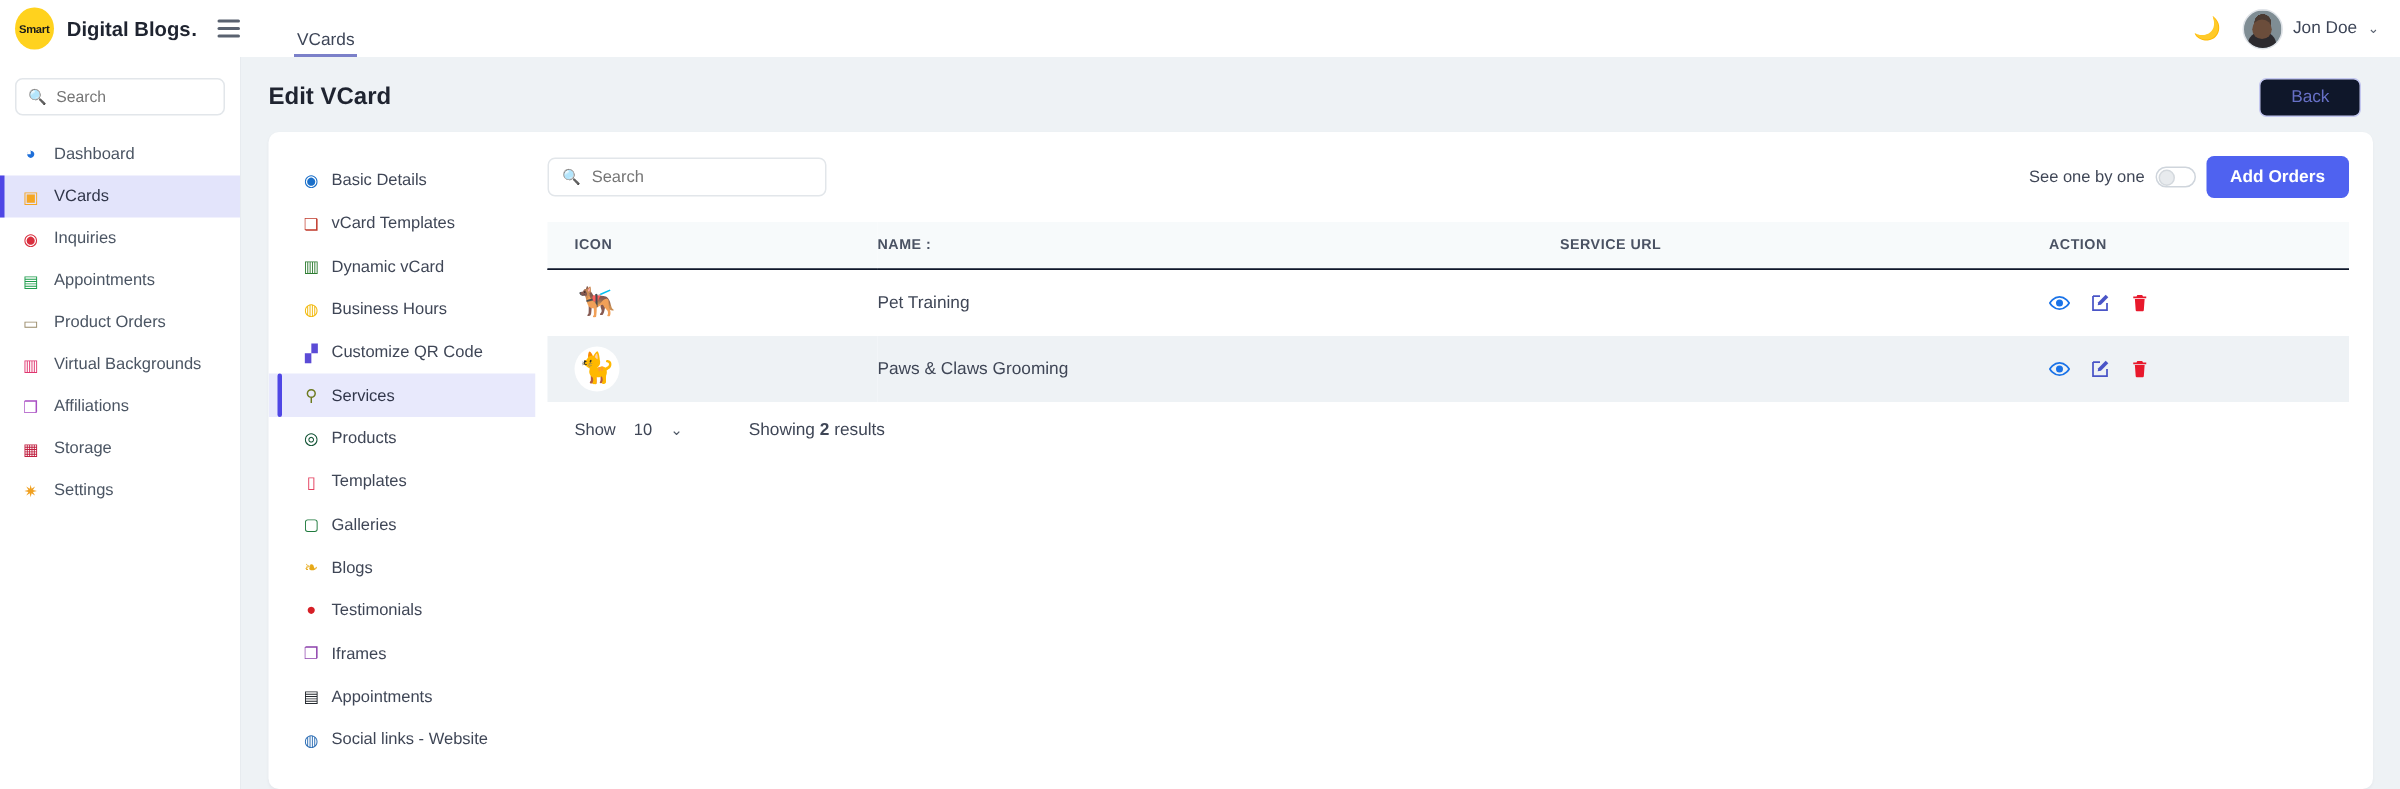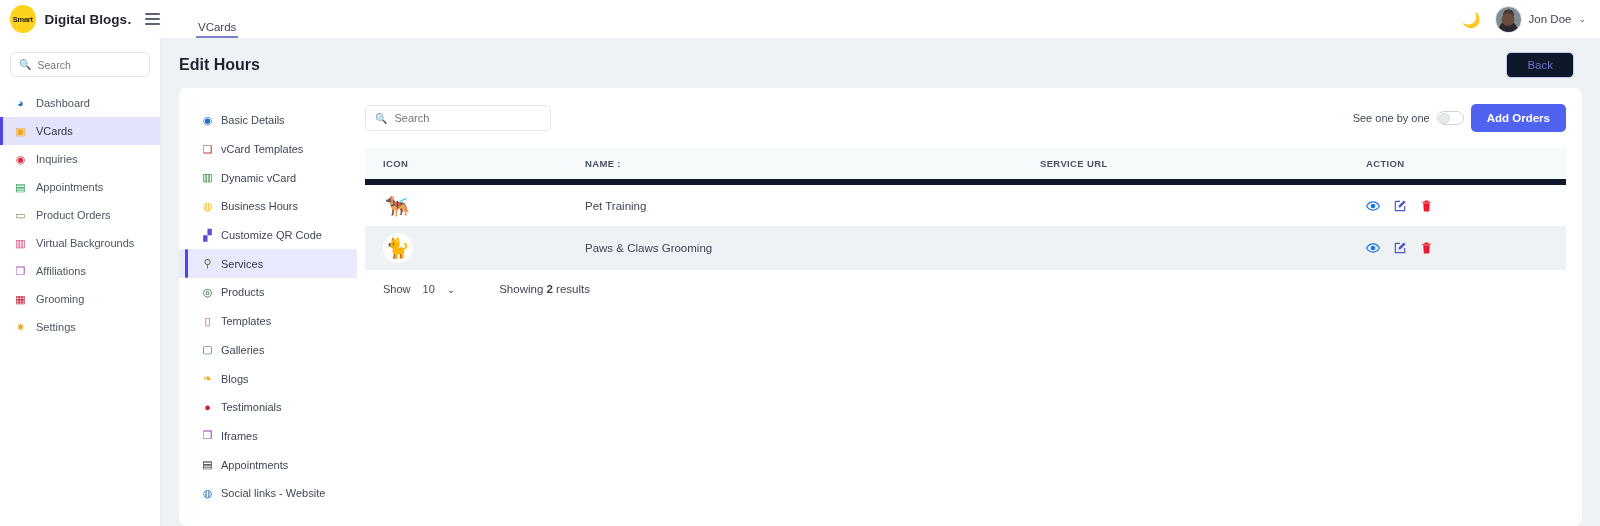--- a/index.html
+++ b/index.html
@@ -175,21 +175,21 @@
     padding: 8px 16px; border-radius: 5px; cursor: pointer;
     font-family: inherit;
   }
 
   table { width: 100%; border-collapse: collapse; table-layout: fixed; }
   thead th {
     background: #f7fafb;
     font-size: 9.5px; letter-spacing: .35px; font-weight: 600;
     color: #4a5263; text-align: left;
     padding: 10px 0 10px 0; text-transform: uppercase;
-    border-bottom: 6px solid #0f172a;
+    border-bottom: 1px solid #0f172a;
   }
   .col-icon { width: 220px; padding-left: 18px !important; }
   .col-name { width: 455px; }
   .col-url  { width: auto; }
   .col-act  { width: 200px; }
   tbody td { font-size: 11.5px; color: #3f4656; padding: 0; height: 44px; vertical-align: middle; }
   tbody tr.striped { background: #eef2f5; }
   tbody td.c-icon { padding-left: 18px; }
   tbody td.c-name { }
   .svc-thumb {
@@ -272,32 +272,32 @@
         <div class="side-item">
           <span class="si" style="color: rgb(224, 54, 111);">▥</span>
           <span>Virtual Backgrounds</span>
         </div>
         <div class="side-item">
           <span class="si" style="color: rgb(169, 79, 196);">❒</span>
           <span>Affiliations</span>
         </div>
         <div class="side-item">
           <span class="si" style="color: rgb(192, 32, 64);">▦</span>
-          <span>Grooming</span>
+          <span>Storage</span>
         </div>
         <div class="side-item">
           <span class="si" style="color: rgb(240, 160, 32);">✷</span>
           <span>Settings</span>
         </div>
       </div>
   </aside>
 
   <main class="main">
     <div class="main-head">
-      <h1 class="page-title">Edit Hours</h1>
+      <h1 class="page-title">Edit VCard</h1>
       <button class="back-btn">Back</button>
     </div>
 
     <section class="card">
 
       <div class="subnav" id="subnav">
           <div class="sub-item">
             <span class="sbi" style="color: rgb(26, 111, 201);">◉</span>
             <span>Basic Details</span>
           </div>

